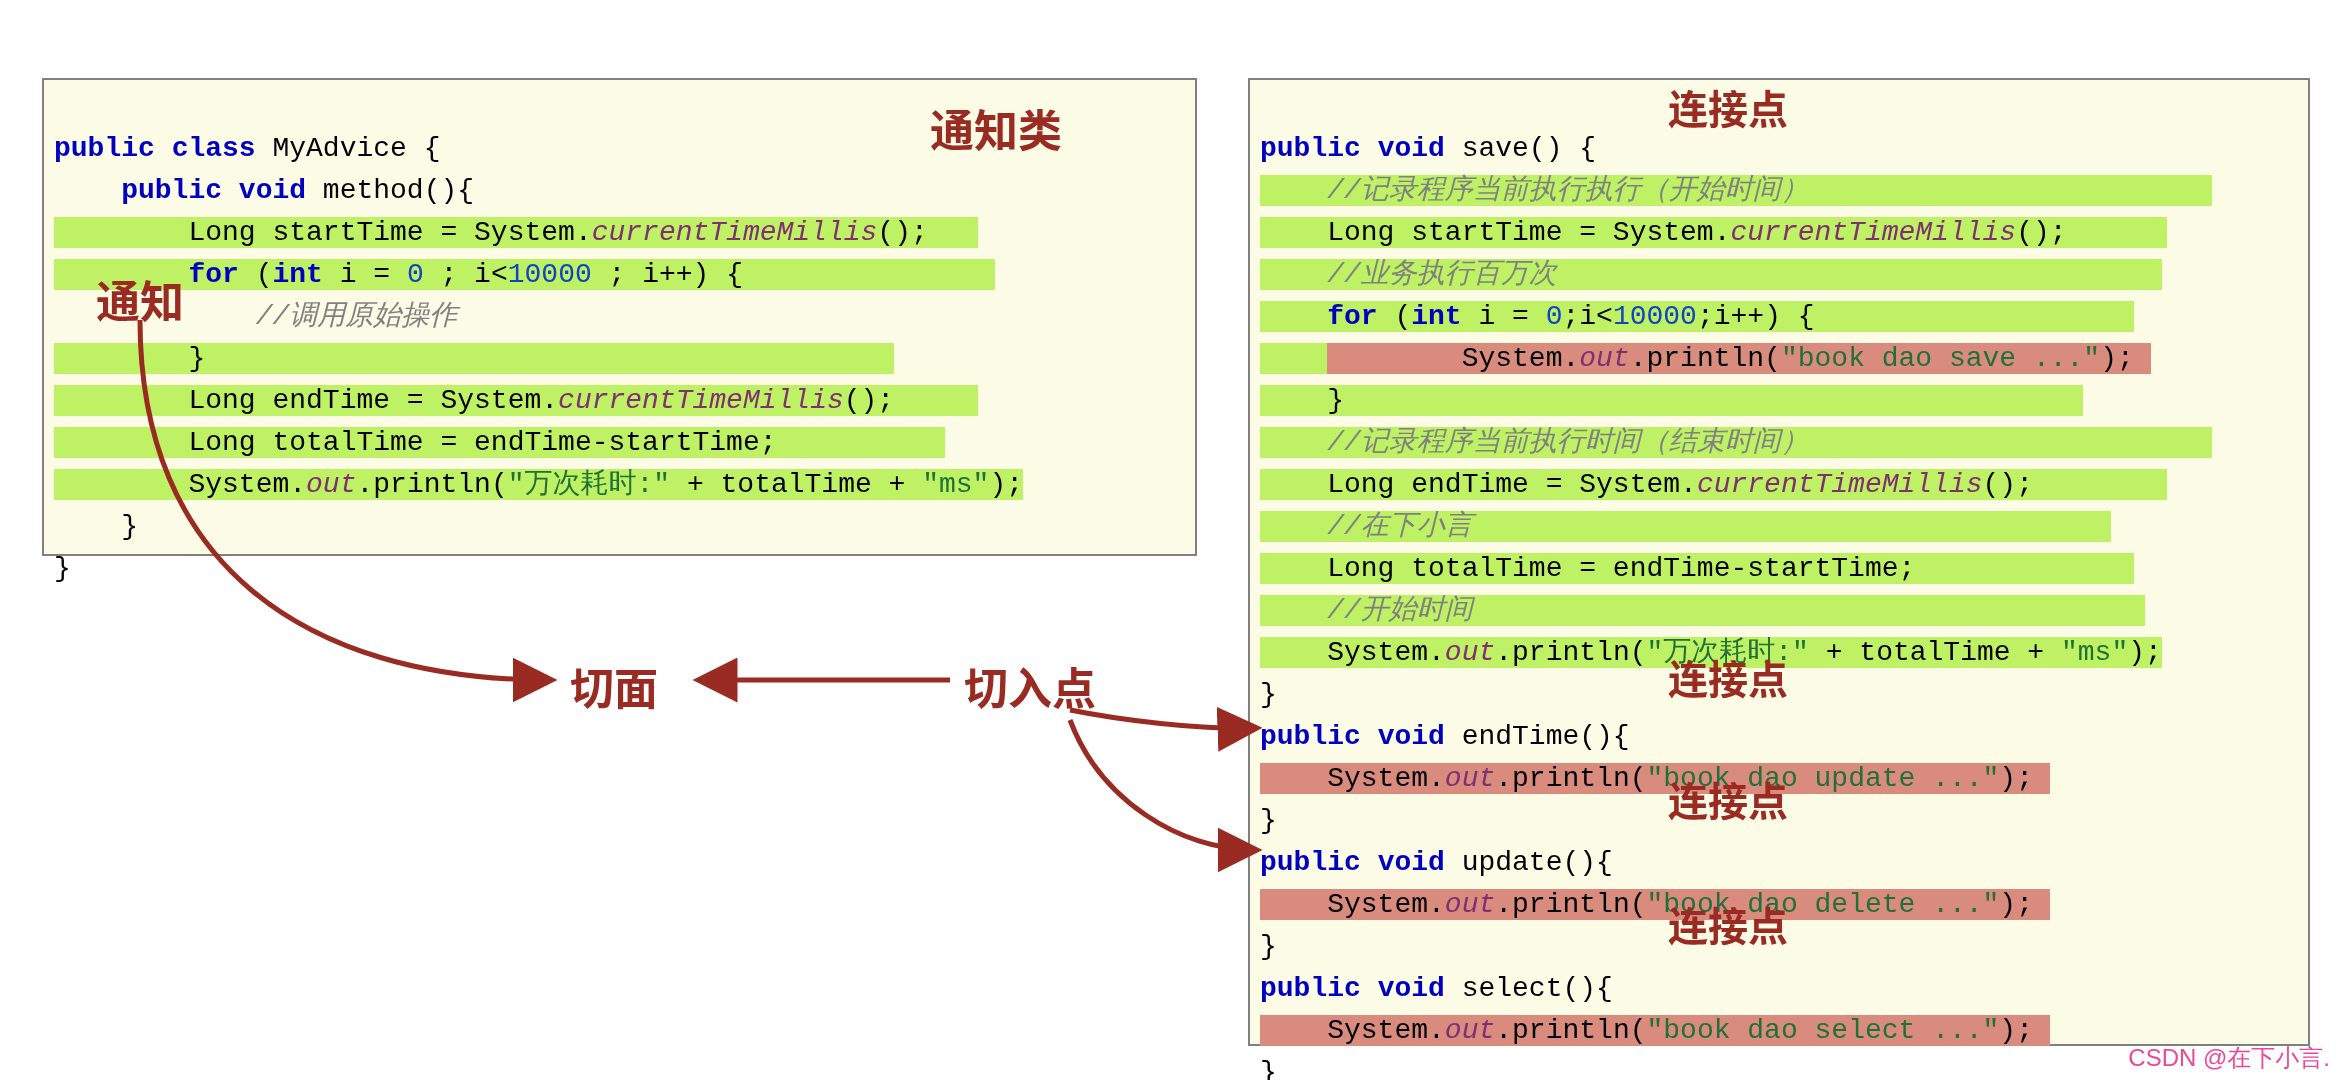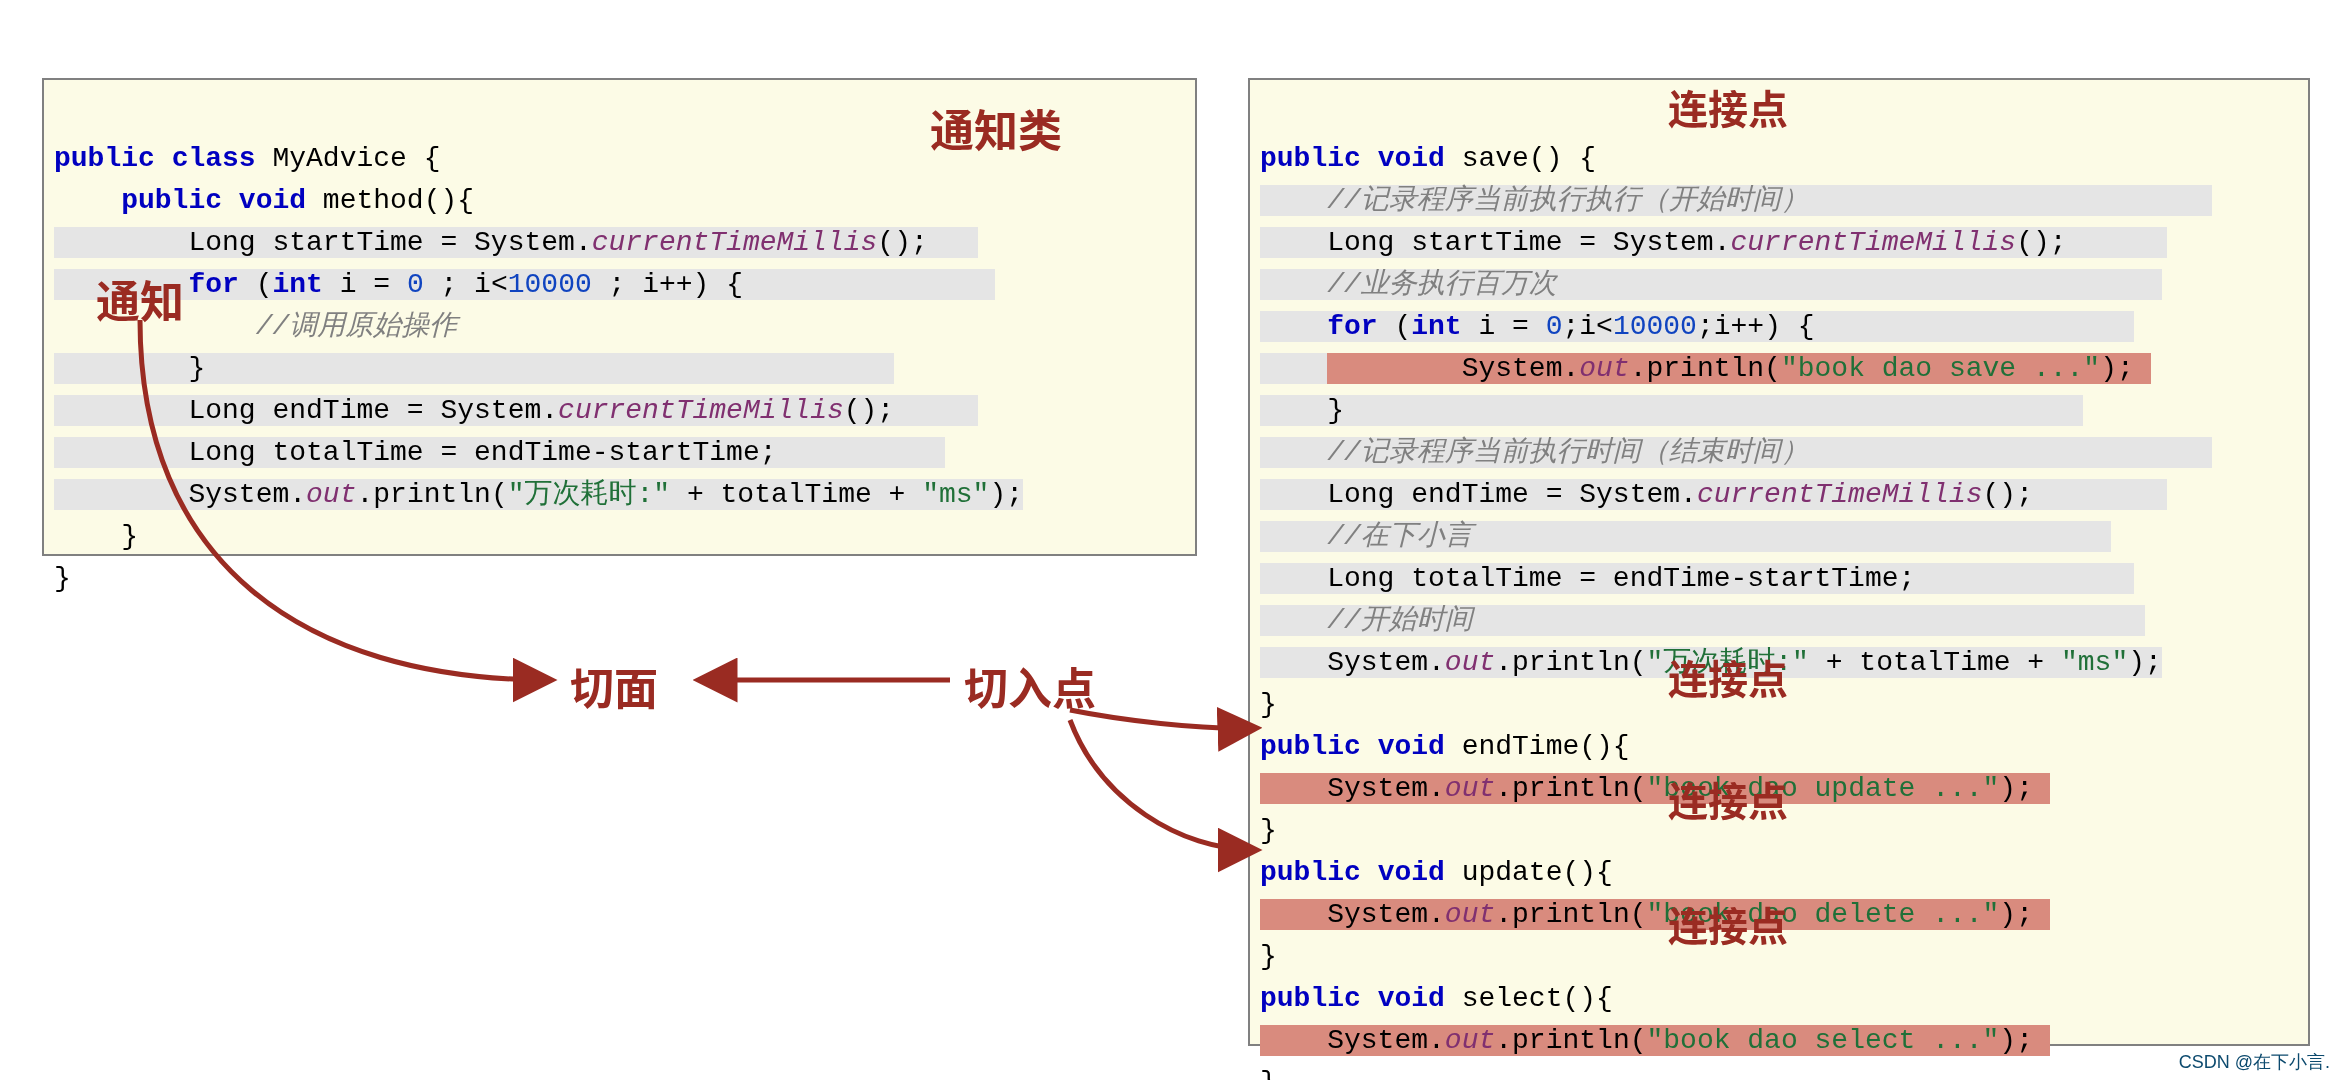--- a/index.html
+++ b/index.html
@@ -1,28 +1,28 @@
 <!DOCTYPE html>
 <html><head>
 <meta charset="utf-8">
 <style>
   html,body{margin:0;padding:0;background:#fff;font-family:Consolas,'Courier New',monospace}
   .canvas{position:relative;width:2346px;height:1080px}
-  .codebox{position:absolute;background:#fcfbe6;border:2px solid #808080;box-sizing:border-box;font-size:28px;line-height:42px;white-space:pre;padding:16px 10px;color:#000}
+  .codebox{position:absolute;background:#fcfbe6;border:2px solid #808080;box-sizing:border-box;font-size:28px;line-height:42px;white-space:pre;padding:6px 10px;color:#000}
   .kw{color:#0000c0;font-weight:600}
   .num{color:#1044c0}
   .str{color:#207038}
   .field{color:#803070;font-style:italic}
   .cmt{color:#808080;font-style:italic}
-  .hl-blue{background:#e5e5e5}
+  .hl-blue{background:#bef264}
   .hl-red{background:#d98b7e}
   .label{position:absolute;font-family:'Microsoft YaHei','Noto Sans CJK SC',sans-serif;color:#9a2b22;font-size:40px;font-weight:700}
   .label-big{font-size:44px}
   svg.arrows{position:absolute;left:0;top:0;width:2346px;height:1080px;pointer-events:none}
-  .watermark{position:absolute;right:16px;bottom:6px;font-family:'Microsoft YaHei',sans-serif;font-size:18px;color:#0c4a6e}
+  .watermark{position:absolute;right:16px;bottom:6px;font-family:'Microsoft YaHei',sans-serif;font-size:24px;color:#ec4899}
 </style>
 </head>
 <body>
 
 <div class="canvas">
 
   <div class="codebox" style="left:42px;top:78px;width:1155px;height:478px">
 <span class="kw">public</span><span class="kw"> class</span><span> MyAdvice {</span>
 <span class="kw">    public</span><span class="kw"> void</span><span> method(){</span>
 <span class="hl-blue"><span>        Long startTime = System.</span><span class="field">currentTimeMillis</span><span>();</span>   </span>

